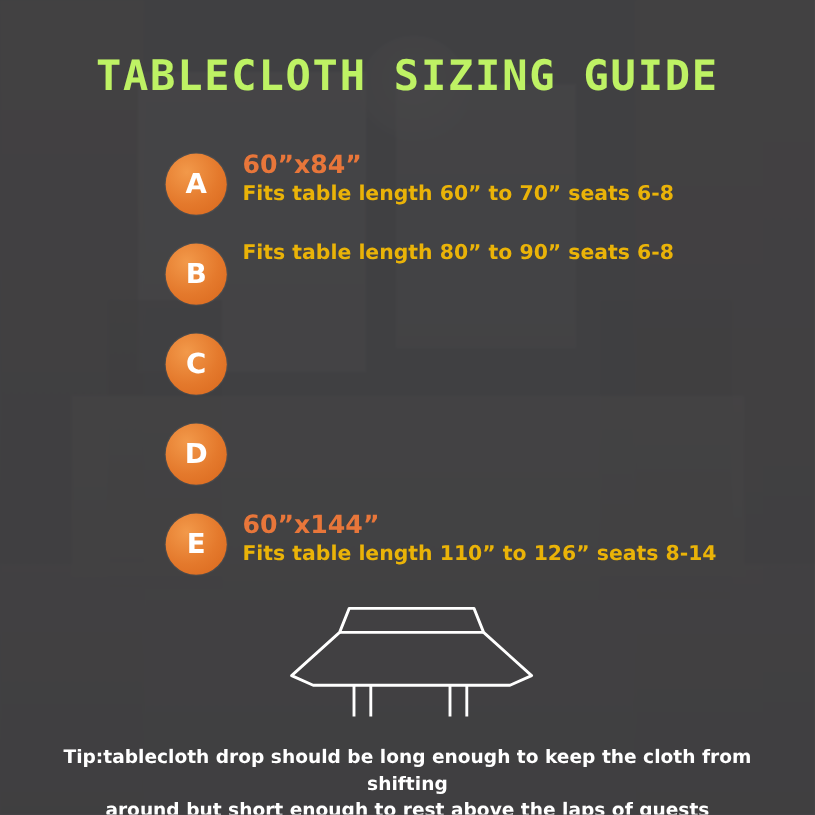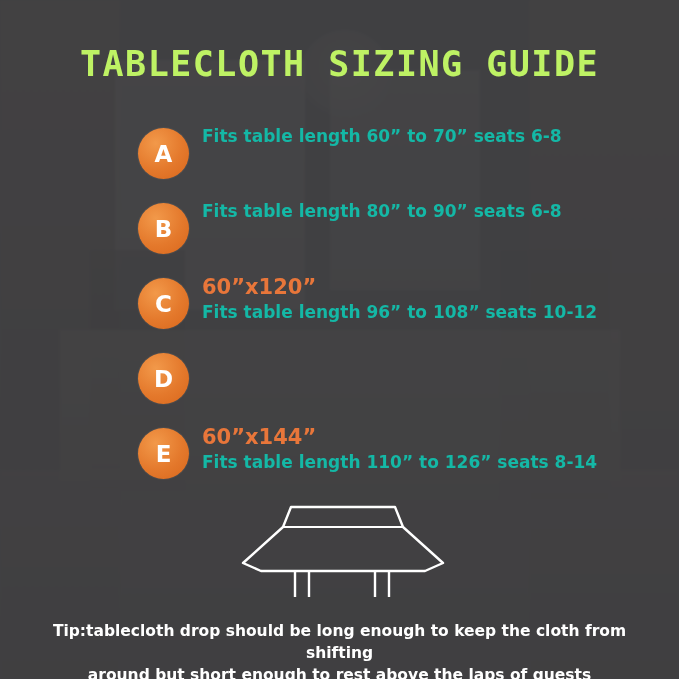--- a/index.html
+++ b/index.html
@@ -150,21 +150,21 @@
   }
   .size {
     color: #e8763a;
     font-family: "DejaVu Sans", sans-serif;
     font-weight: bold;
     font-size: 21px;
     line-height: 26px;
     white-space: nowrap;
   }
   .desc {
-    color: #14b8a6;
+    color: #eab308;
     font-family: "DejaVu Sans", sans-serif;
     font-weight: bold;
     font-size: 17px;
     line-height: 24px;
     white-space: nowrap;
   }
   
   .illustration {
     position: absolute;
     left: 235px;
@@ -207,37 +207,34 @@
 
   <div class="content">
 
     <div class="title">TABLECLOTH  SIZING  GUIDE</div>
 
     <div class="rows">
 
       <div class="row">
         <div class="badge">A</div>
         <div class="row-text">
+          <div class="size">60”x84”</div>
           <div class="desc">Fits table length 60” to 70” seats 6-8</div>
         </div>
       </div>
 
       <div class="row">
         <div class="badge">B</div>
         <div class="row-text">
           <div class="desc">Fits table length 80” to 90” seats 6-8</div>
         </div>
       </div>
 
       <div class="row">
         <div class="badge">C</div>
-        <div class="row-text">
-          <div class="size">60”x120”</div>
-          <div class="desc">Fits table length 96” to 108” seats 10-12</div>
-        </div>
       </div>
 
       <div class="row">
         <div class="badge">D</div>
         <div class="row-text">
         </div>
       </div>
 
       <div class="row">
         <div class="badge">E</div>

